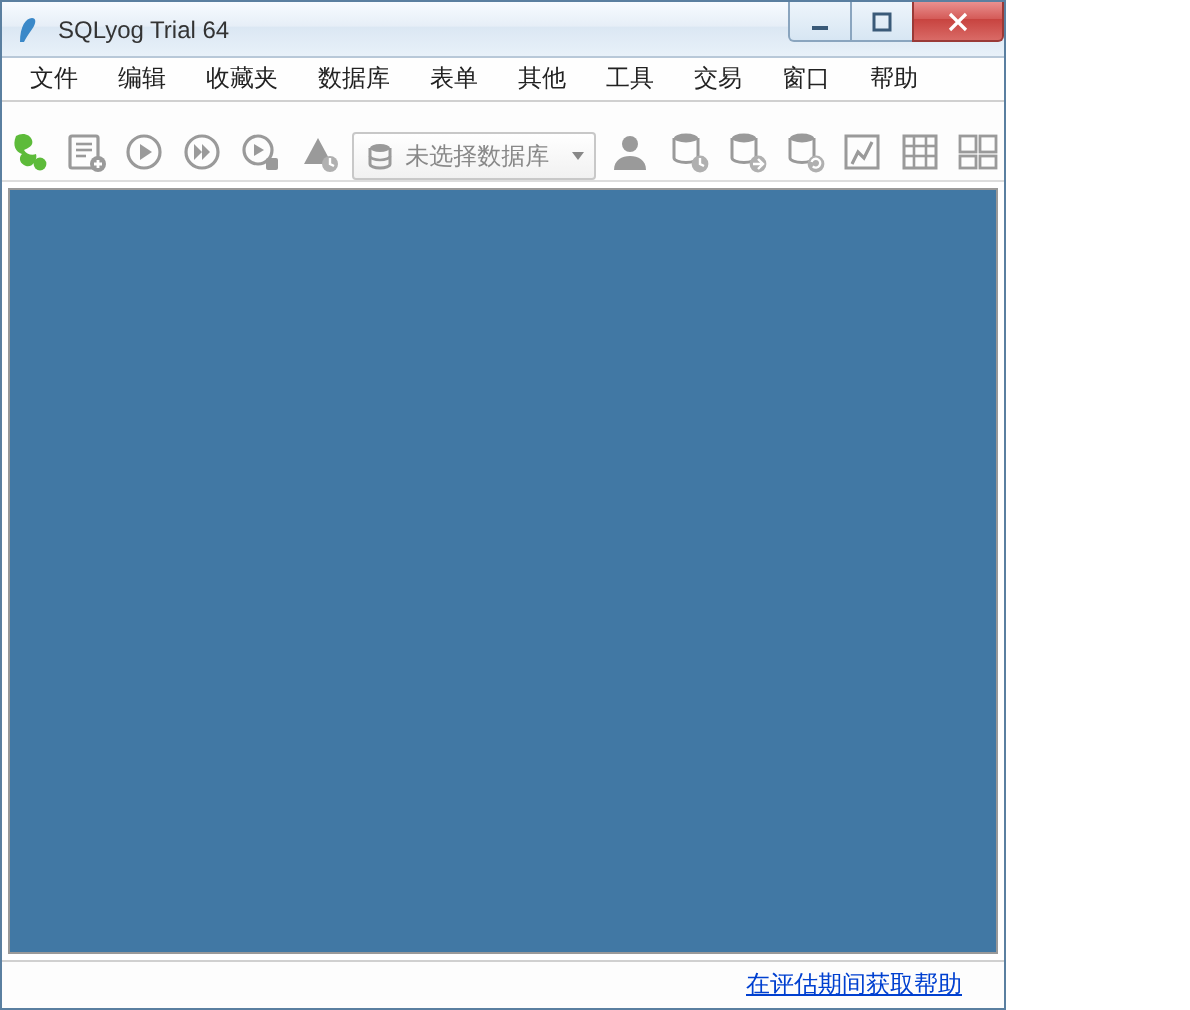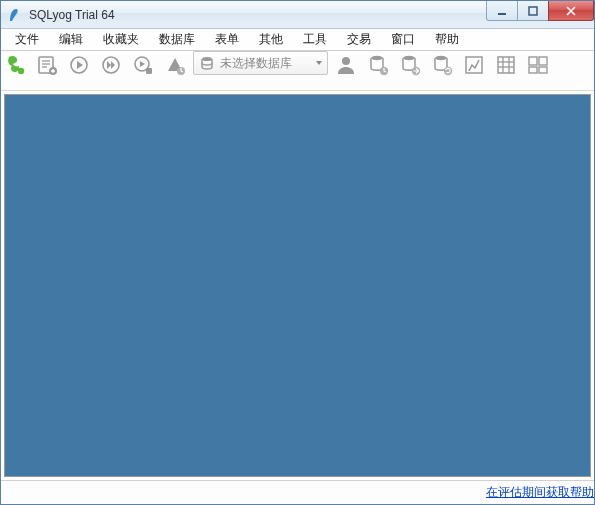--- a/index.html
+++ b/index.html
@@ -5,21 +5,21 @@
 * { margin: 0; padding: 0; box-sizing: border-box; }
 body {
   font-family: "Microsoft YaHei", "Segoe UI", Tahoma, sans-serif;
   font-size: 12px;
   background: #fff;
   width: 595px;
   height: 505px;
   overflow: hidden;
 }
 .window {
-  width: 595px;
+  width: 503px;
   height: 505px;
   border: 1px solid #5a7fa0;
   display: flex;
   flex-direction: column;
   background: #fff;
 }
 .titlebar {
   height: 28px;
   background: linear-gradient(to bottom, #f7fbff 0%, #e6eef7 45%, #dbe7f3 46%, #e8f1f9 100%);
   border-bottom: 1px solid #b8c8d8;
@@ -78,21 +78,21 @@
   color: #222;
   font-size: 12px;
   cursor: default;
 }
 
 .toolbar {
   height: 40px;
   background: #fdfdfd;
   border-bottom: 1px solid #dcdcdc;
   display: flex;
-  align-items: flex-start;
+  align-items: flex-end;
   padding: 0 0;
   gap: 4px;
 }
 .tool-btn {
   width: 28px;
   height: 28px;
   display: flex;
   align-items: center;
   justify-content: center;
   border-radius: 3px;
@@ -124,21 +124,21 @@
   border: 1px solid #999;
 }
 
 .statusbar {
   height: 24px;
   background: #fdfdfd;
   border-top: 1px solid #d0d0d0;
   display: flex;
   align-items: center;
   justify-content: flex-end;
-  padding: 0 0;
+  padding: 0 21px;
 }
 .statusbar a {
   color: #0040d0;
   text-decoration: underline;
   font-size: 12px;
 }
 </style>
 </head>
 <body>
 

